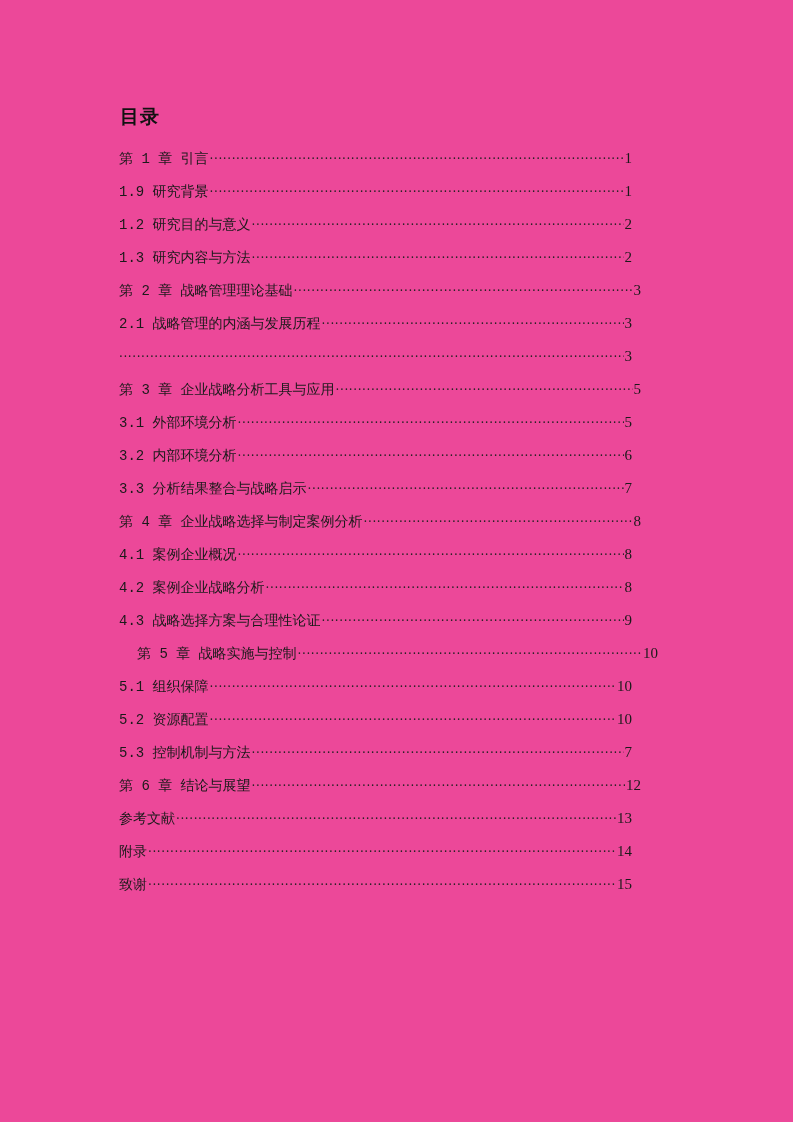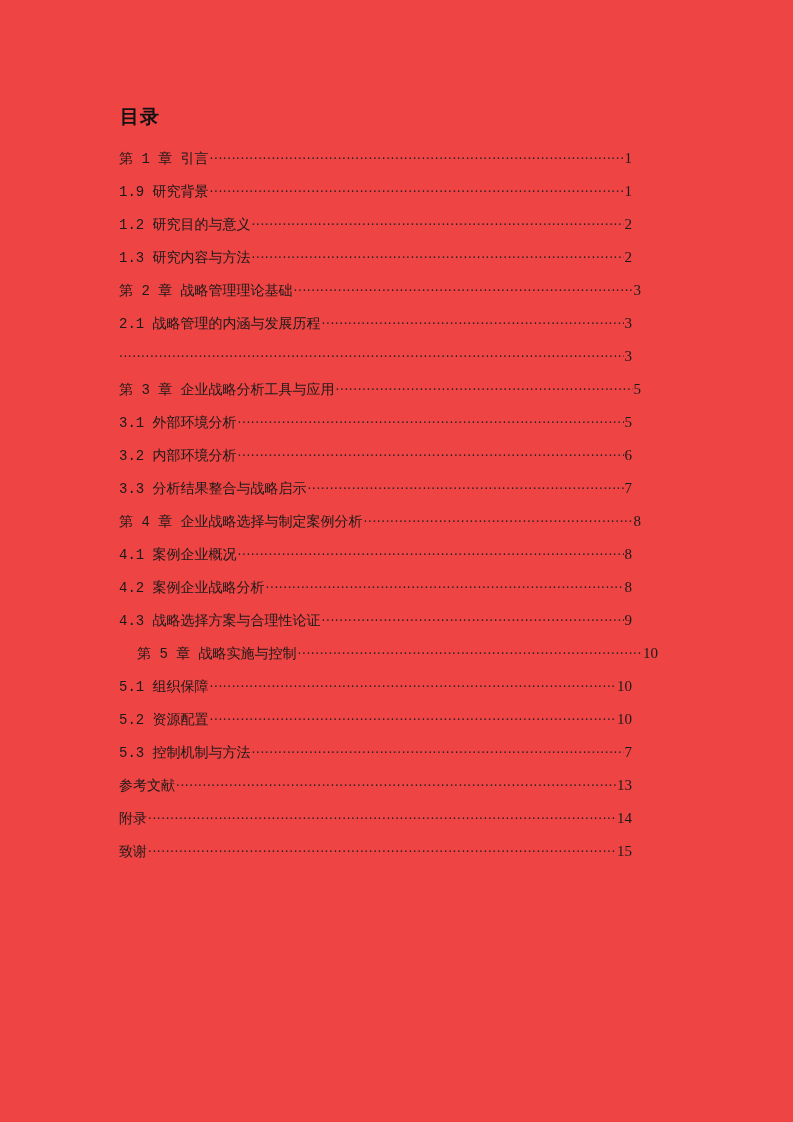--- a/index.html
+++ b/index.html
@@ -1,18 +1,18 @@
 <!DOCTYPE html>
 <html><head>
 <meta charset="utf-8">
 <style>
   html, body { margin: 0; padding: 0; background: #ffffff; }
   body { width: 793px; height: 1122px; position: relative; overflow: hidden;
          font-family: "DejaVu Serif", "Liberation Serif", serif; color: #1a1a1a; }
-  .page { position: absolute; left: 0; top: 0; width: 793px; height: 1122px; background: #ef4444; }
+  .page { position: absolute; left: 0; top: 0; width: 793px; height: 1122px; background: #ec4899; }
   .toc-title { position: absolute; left: 120px; top: 104px; font-size: 19px; font-weight: bold;
                font-family: "DejaVu Sans", "Liberation Sans", sans-serif; letter-spacing: 1px; color: #111; }
   .toc-list { position: absolute; left: 119px; top: 147px; width: 530px; }
   .toc-entry { display: flex; align-items: baseline; height: 33px; font-size: 14px; line-height: 22px; white-space: nowrap; }
   .toc-entry .label { flex: 0 0 auto; padding-right: 1px; font-family: Liberation Mono, monospace; }
   .toc-entry .leader { flex: 1 1 auto; overflow: hidden; color: #222; letter-spacing: 0px; font-size: 12px; }
   .toc-entry .leader::before { content: "··································································································································································"; letter-spacing: 0.6px; }
   .toc-entry .page-num { flex: 0 0 auto; padding-left: 1px; font-family: "Liberation Serif", serif; font-size: 15px; }
   .toc-entry.short { width: 513px; }
   .toc-entry.long  { width: 522px; }
@@ -112,20 +112,25 @@
     <div class="toc-entry short">
       <span class="label">5.2  资源配置</span>
       <span class="leader"></span>
       <span class="page-num">10</span>
     </div>
     <div class="toc-entry short">
       <span class="label">5.3  控制机制与方法</span>
       <span class="leader"></span>
       <span class="page-num">7</span>
     </div>
+    <div class="toc-entry long">
+      <span class="label">第 6 章  结论与展望</span>
+      <span class="leader"></span>
+      <span class="page-num">12</span>
+    </div>
     <div class="toc-entry short">
       <span class="label">参考文献</span>
       <span class="leader"></span>
       <span class="page-num">13</span>
     </div>
     <div class="toc-entry short">
       <span class="label">附录</span>
       <span class="leader"></span>
       <span class="page-num">14</span>
     </div>

